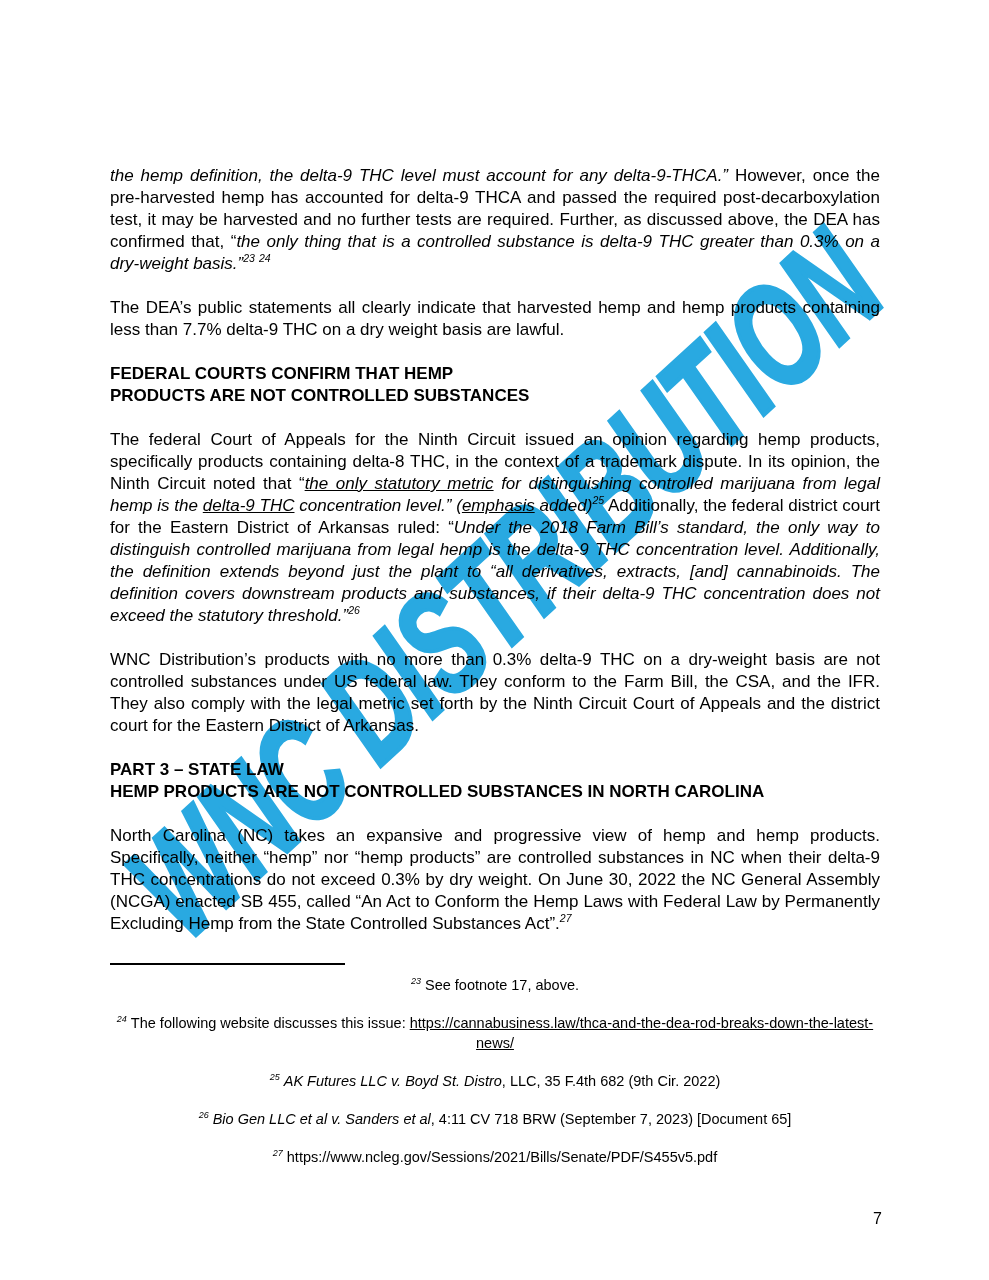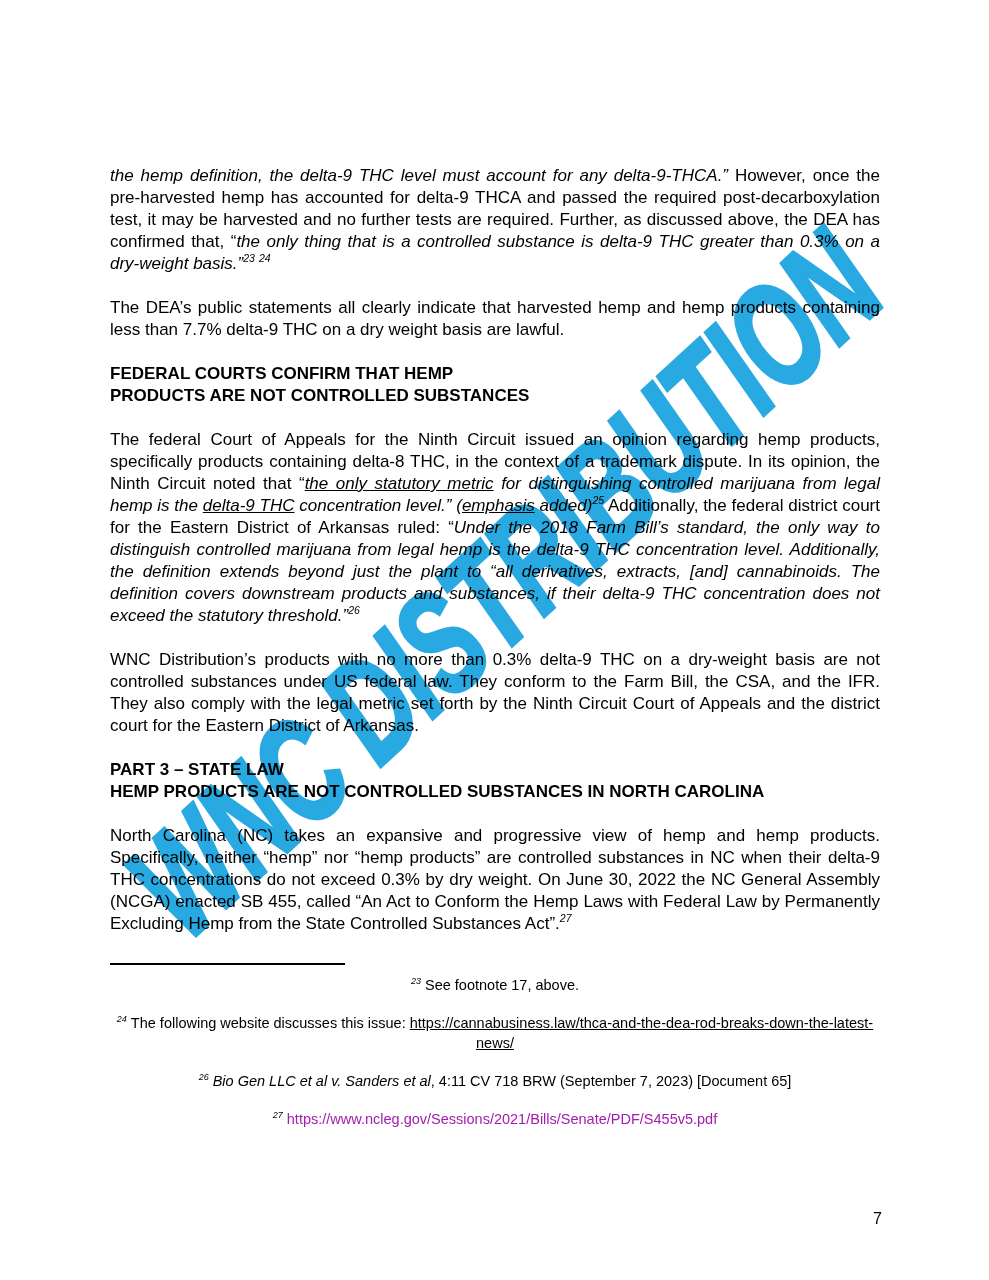--- a/index.html
+++ b/index.html
@@ -41,21 +41,21 @@
   sup { font-size: 0.62em; vertical-align: super; line-height: 0; font-style: italic; }
   sup.sp { margin-left: 4px; }
   .sep {
     width: 235px;
     border-top: 2px solid #000000;
     margin: 28px 0 10px 0;
   }
   .fn { font-size: 14.5px; line-height: 20px; margin-bottom: 18px; text-align: center; }
   .fn sup { margin-right: 4px; }
   .link { color: #000000; text-decoration: underline; cursor: pointer; }
-  .urlplain { color: #a21caf; }
+  .urlplain { color: #000000; }
   .pageno {
     position: absolute;
     top: 1210px;
     right: 107px;
     font-size: 16px;
     z-index: 1;
   }
 </style>
 </head>
 <body>
@@ -85,20 +85,21 @@
     </div>
 
     <p class="para"><span>North Carolina (NC) takes an expansive and progressive view of hemp and hemp products. Specifically, neither “hemp” nor “hemp products” are controlled substances in NC when their delta-9 THC concentrations do not exceed 0.3% by dry weight. On June 30, 2022 the NC General Assembly (NCGA) enacted SB 455, called “An Act to Conform the Hemp Laws with Federal Law by Permanently Excluding Hemp from the State Controlled Substances Act”.</span><sup>27</sup></p>
 
     <div class="sep"></div>
 
     <p class="fn"><sup>23</sup><span>See footnote 17, above.</span></p>
 
     <p class="fn"><sup>24</sup><span>The following website discusses this issue: </span><a class="link">https://cannabusiness.law/thca-and-the-dea-rod-breaks-down-the-latest-news/</a></p>
 
+    <p class="fn"><sup>25</sup><span class="it">AK Futures LLC v. Boyd St. Distro</span><span>, LLC, 35 F.4th 682 (9th Cir. 2022)</span></p>
 
     <p class="fn"><sup>26</sup><span class="it">Bio Gen LLC et al v. Sanders et al</span><span>, 4:11 CV 718 BRW (September 7, 2023) [Document 65]</span></p>
 
     <p class="fn"><sup>27</sup><span class="urlplain">https://www.ncleg.gov/Sessions/2021/Bills/Senate/PDF/S455v5.pdf</span></p>
 
   </div>
 
   <div class="pageno">7</div>
 
 </div>

